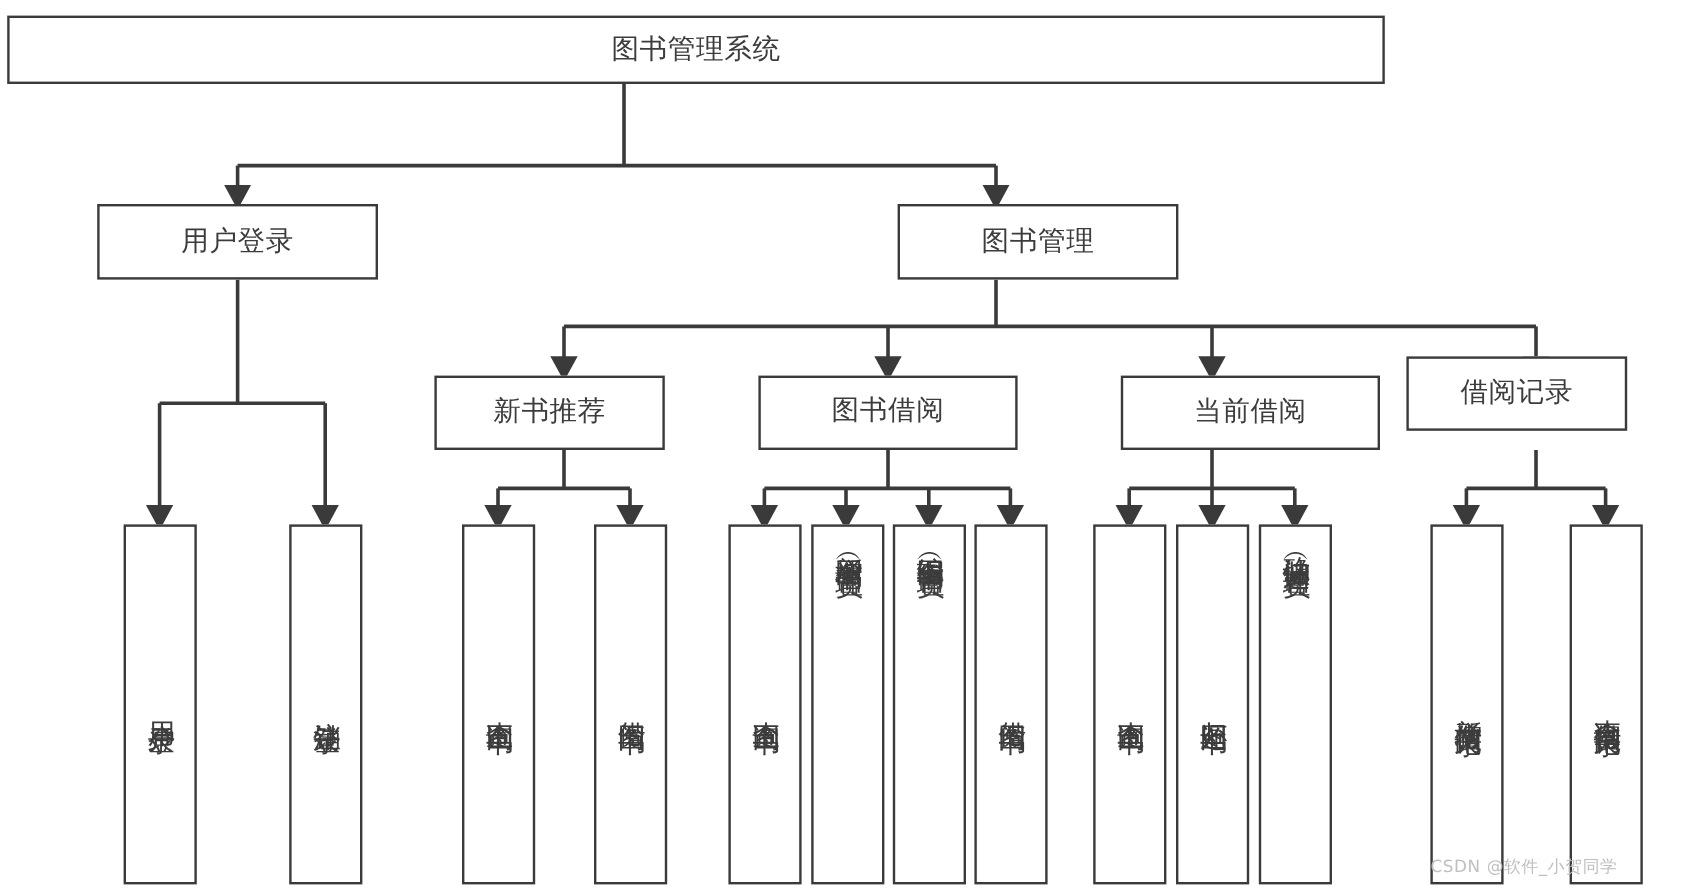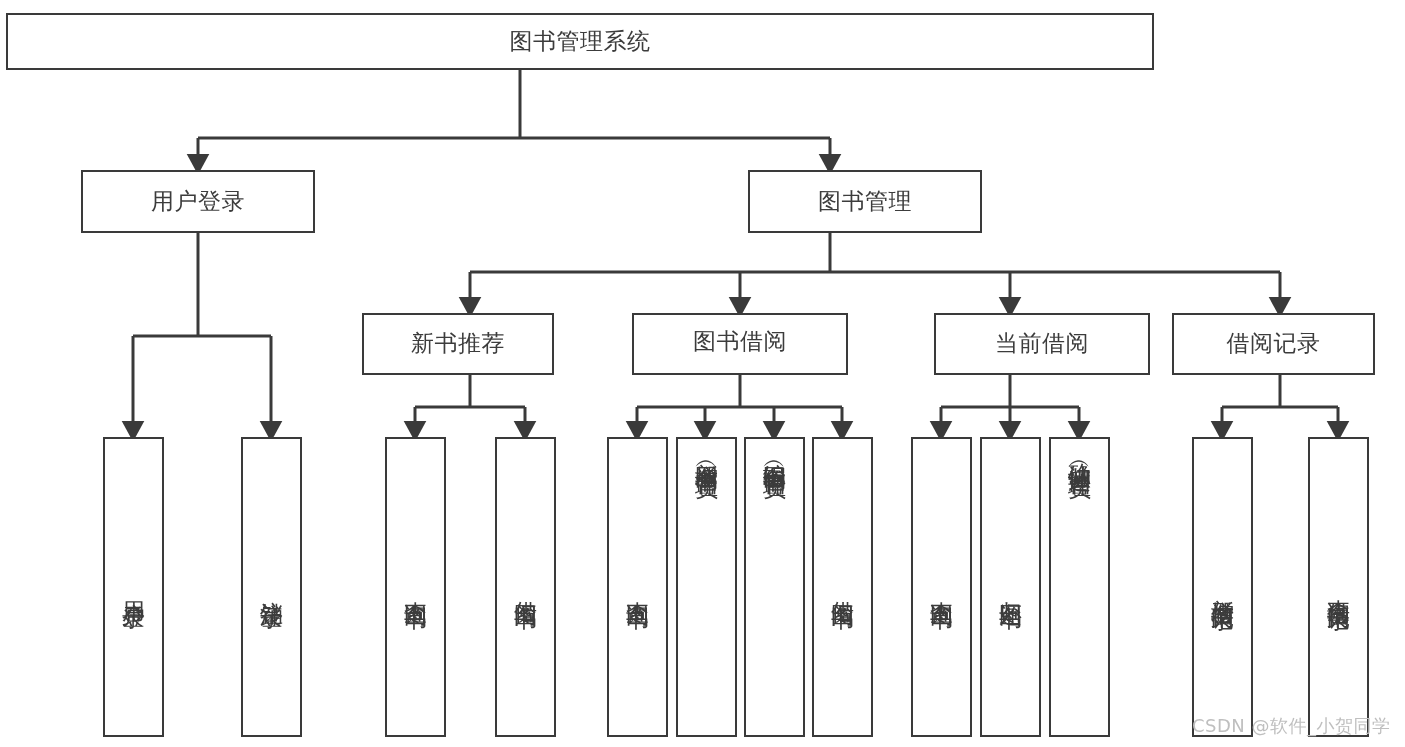--- a/index.html
+++ b/index.html
@@ -54,21 +54,21 @@
     justify-content: center;
   }
   .node-v.align-top {
     justify-content: flex-start;
     padding-top: 6px;
   }
   .watermark {
     position: absolute;
     left: 1192px;
     top: 714px;
-    font-size: 18px;
+    font-size: 14px;
     color: #bfbfbf;
     white-space: nowrap;
     z-index: 3;
     letter-spacing: 0.5px;
   }
 </style>
 </head>
 <body>
 
 <div id="diagram-root">
@@ -138,21 +138,21 @@
 
   <div class="node node-h" style="left:362px; top:313px; width:192px; height:62px;">
     <span>新书推荐</span>
   </div>
   <div class="node node-h" style="left:632px; top:313px; width:216px; height:62px;font-family:Liberation Mono, monospace;">
     <span>图书借阅</span>
   </div>
   <div class="node node-h" style="left:902px; top:313px; width:216px; height:62px;margin-left:32px;">
     <span>当前借阅</span>
   </div>
-  <div class="node node-h" style="left:1172px; top:313px; width:203px; height:62px;">
+  <div class="node node-h" style="left:1172px; top:297px; width:184px; height:62px;">
     <span>借阅记录</span>
   </div>
 
   <div class="node node-v" style="left:103px; top:437px; width:61px; height:300px;">
     <span>用户登录</span>
   </div>
   <div class="node node-v" style="left:241px; top:437px; width:61px; height:300px;">
     <span>注销登录</span>
   </div>
 

